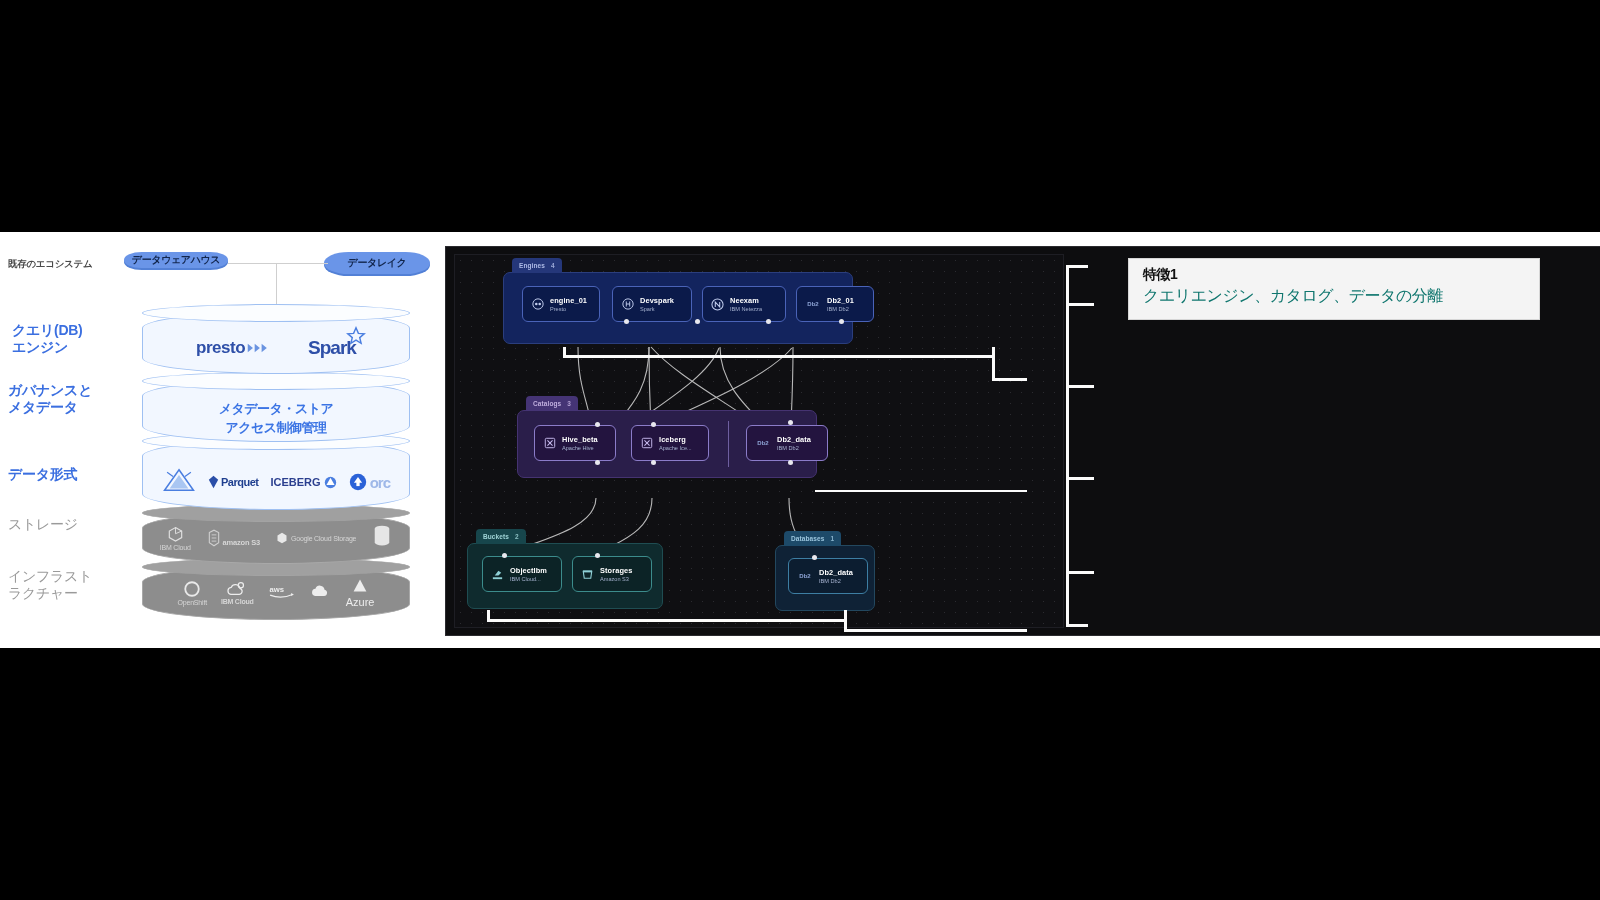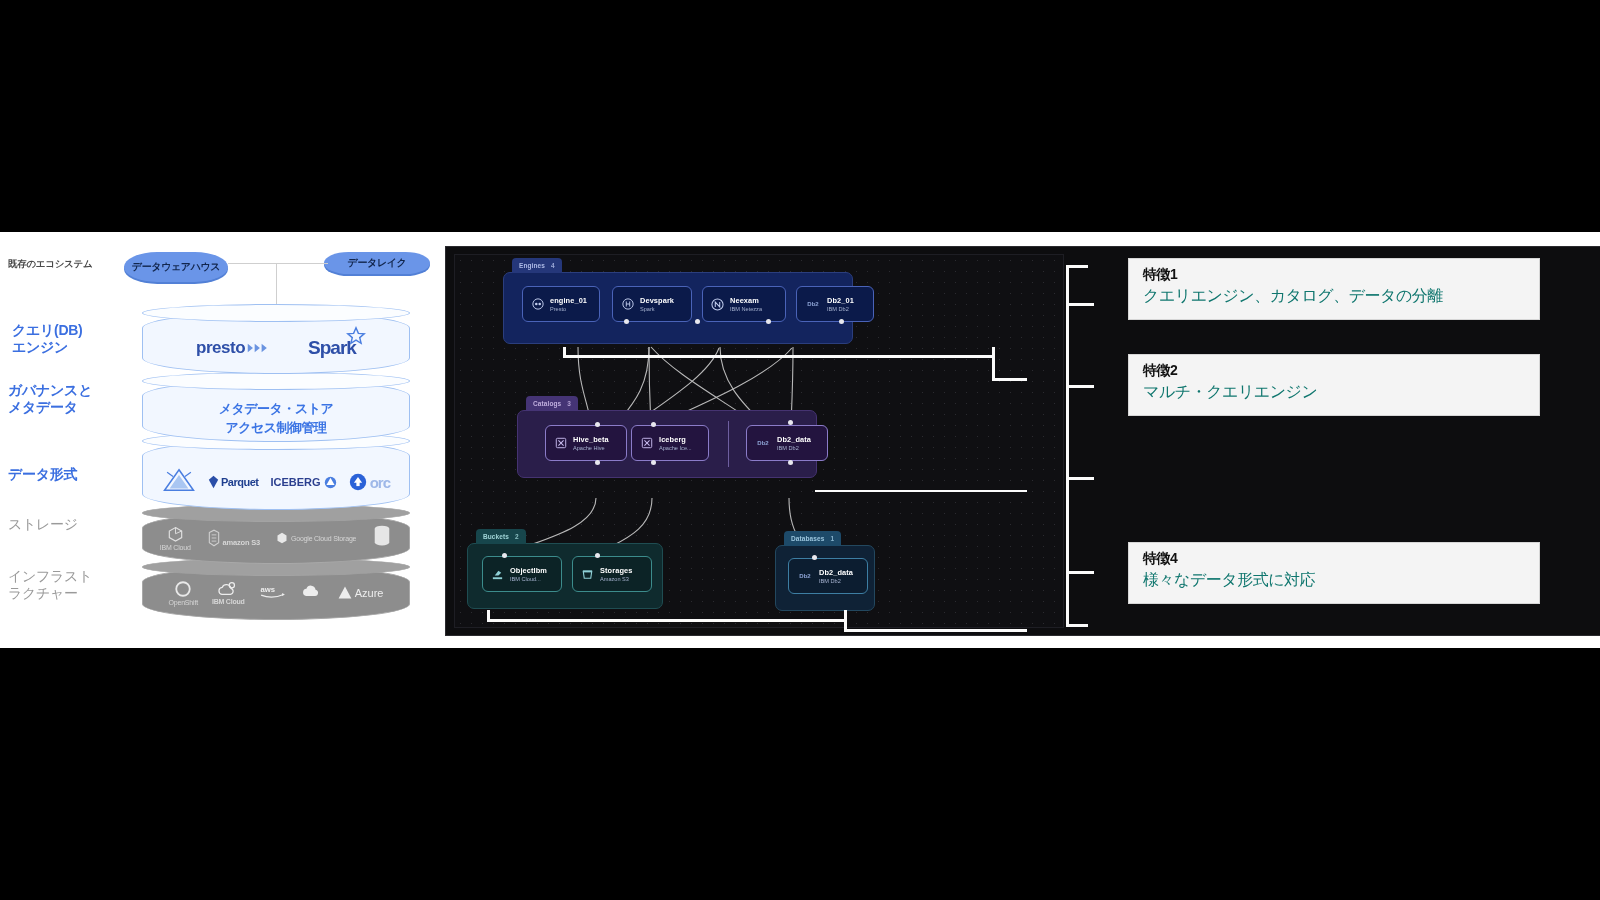--- a/index.html
+++ b/index.html
@@ -147,21 +147,21 @@
 <div id="stage">
 
   <div class="band-left-fill"></div>
   <div class="band-top"></div>
   <div class="band-bottom"></div>
 
   <div class="left-panel">
 
     <div class="row-label tiny" style="left:8px; top:14px; font-size:9.5px;">既存のエコシステム</div>
 
-    <div class="pill" style="left:124px; top:8px; width:104px; height:30px;">データウェアハウス</div>
+    <div class="pill" style="left:124px; top:8px; width:104px; height:16px;">データウェアハウス</div>
     <div class="pill" style="left:324px; top:8px; width:106px; height:22px;">データレイク</div>
 
     <div class="connector" style="left:228px; top:19px; width:100px; height:1px;"></div>
     <div class="connector" style="left:276px; top:19px; width:1px; height:48px;"></div>
 
     <div class="row-label" style="left:12px; top:78px; font-size:14px;">クエリ(DB)
 エンジン</div>
     <div class="row-label" style="left:8px; top:138px; font-size:14px;">ガバナンスと
 メタデータ</div>
     <div class="row-label" style="left:8px; top:222px; font-size:14px;">データ形式</div>
@@ -191,21 +191,21 @@
             <text x="2" y="12" font-family="Liberation Sans" font-size="11" font-weight="bold" fill="#ededed">aws</text>
             <path d="M3 17 q16 6 32 -1" stroke="#ededed" stroke-width="1.8" fill="none"></path>
             <path d="M33 14 l4 2 l-4 2" fill="#ededed"></path>
           </svg>
         </span>
         <span>
           <svg width="22" height="14" viewBox="0 0 26 16">
               <path d="M6 14 a4.4 4.4 0 0 1 .4-8.7 a5.6 5.6 0 0 1 10.8 1.2 a3.8 3.8 0 0 1 -.6 7.5 z" fill="#ededed"></path>
             </svg>
         </span>
-        <span style="display:flex;align-items:center;gap:2px;">
+        <span style="display:flex;align-items:center;gap:2px;flex-direction:column;">
           <svg width="16" height="16" viewBox="0 0 20 20">
               <path d="M10 2 L18 17 L2 17 Z" fill="#ededed"></path>
             </svg>
           <span style="color:#ededed;font-size:11px;">Azure</span>
         </span>
       </div>
     </div>
 
     <div class="cyl gray" style="left:142px; top:268px; width:268px; height:52px;">
       <div class="cyl-top"></div>
@@ -395,21 +395,21 @@
         <div class="port" style="left:262px; top:46px;"></div>
         <div class="port" style="left:335px; top:46px;"></div>
       </div>
 
       <div class="grp catalogs" style="left:62px; top:155px; width:300px; height:68px;">
         <div class="grp-tab">
           <span>Catalogs</span>
           <span class="grp-count">3</span>
         </div>
 
-        <div class="node cat" style="left:16px; top:14px; width:82px; height:36px;margin-left:11px;">
+        <div class="node cat" style="left:16px; top:14px; width:82px; height:36px;">
           <span class="node-ico">
             <svg width="12" height="12" viewBox="0 0 14 14">
                 <rect x="1.5" y="1.5" width="11" height="11" rx="1.5" fill="none" stroke="#c9bcf0" stroke-width="1.1"></rect>
                 <path d="M4 4 L10 10 M10 4 L4 10" stroke="#c9bcf0" stroke-width="1.2"></path>
               </svg>
           </span>
           <span class="node-txt">
             <span class="node-title">Hive_beta</span>
             <span class="node-sub">Apache Hive</span>
           </span>
@@ -522,24 +522,16 @@
     <div class="brk" style="left:620px; top:138px; width:28px; height:3px;"></div>
     <div class="brk" style="left:620px; top:230px; width:28px; height:3px;"></div>
     <div class="brk" style="left:620px; top:324px; width:28px; height:3px;"></div>
   </div>
 
   <div class="feat" style="left:1128px; top:258px; width:412px; height:62px;">
     <div class="feat-title">特徴1</div>
     <div class="feat-desc">クエリエンジン、カタログ、データの分離</div>
   </div>
 
-  <div class="feat" style="left:1128px; top:354px; width:412px; height:62px;">
-    <div class="feat-title">特徴2</div>
-    <div class="feat-desc">マルチ・クエリエンジン</div>
-  </div>
-
-
-  <div class="feat" style="left:1128px; top:542px; width:412px; height:62px;">
-    <div class="feat-title">特徴4</div>
-    <div class="feat-desc">様々なデータ形式に対応</div>
-  </div>
+
+
 
 </div>
 
 </body></html>

